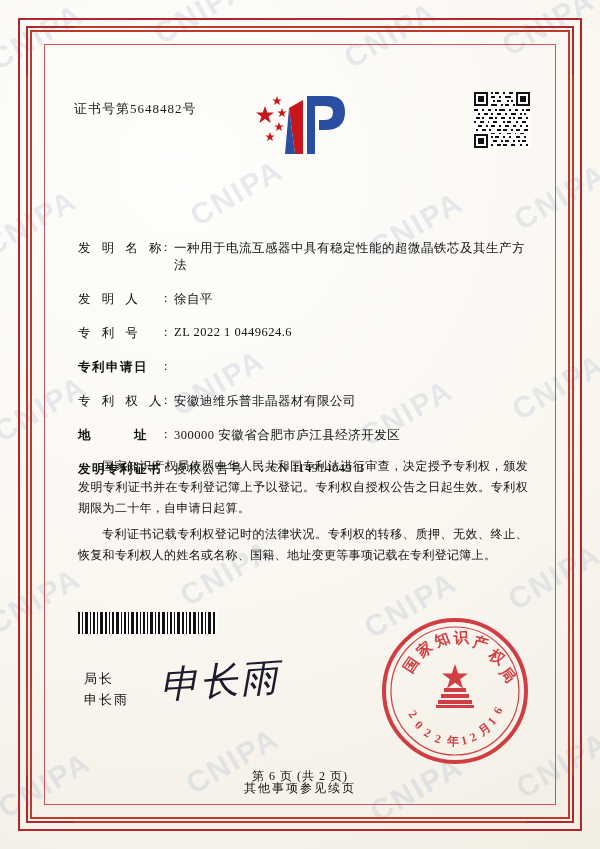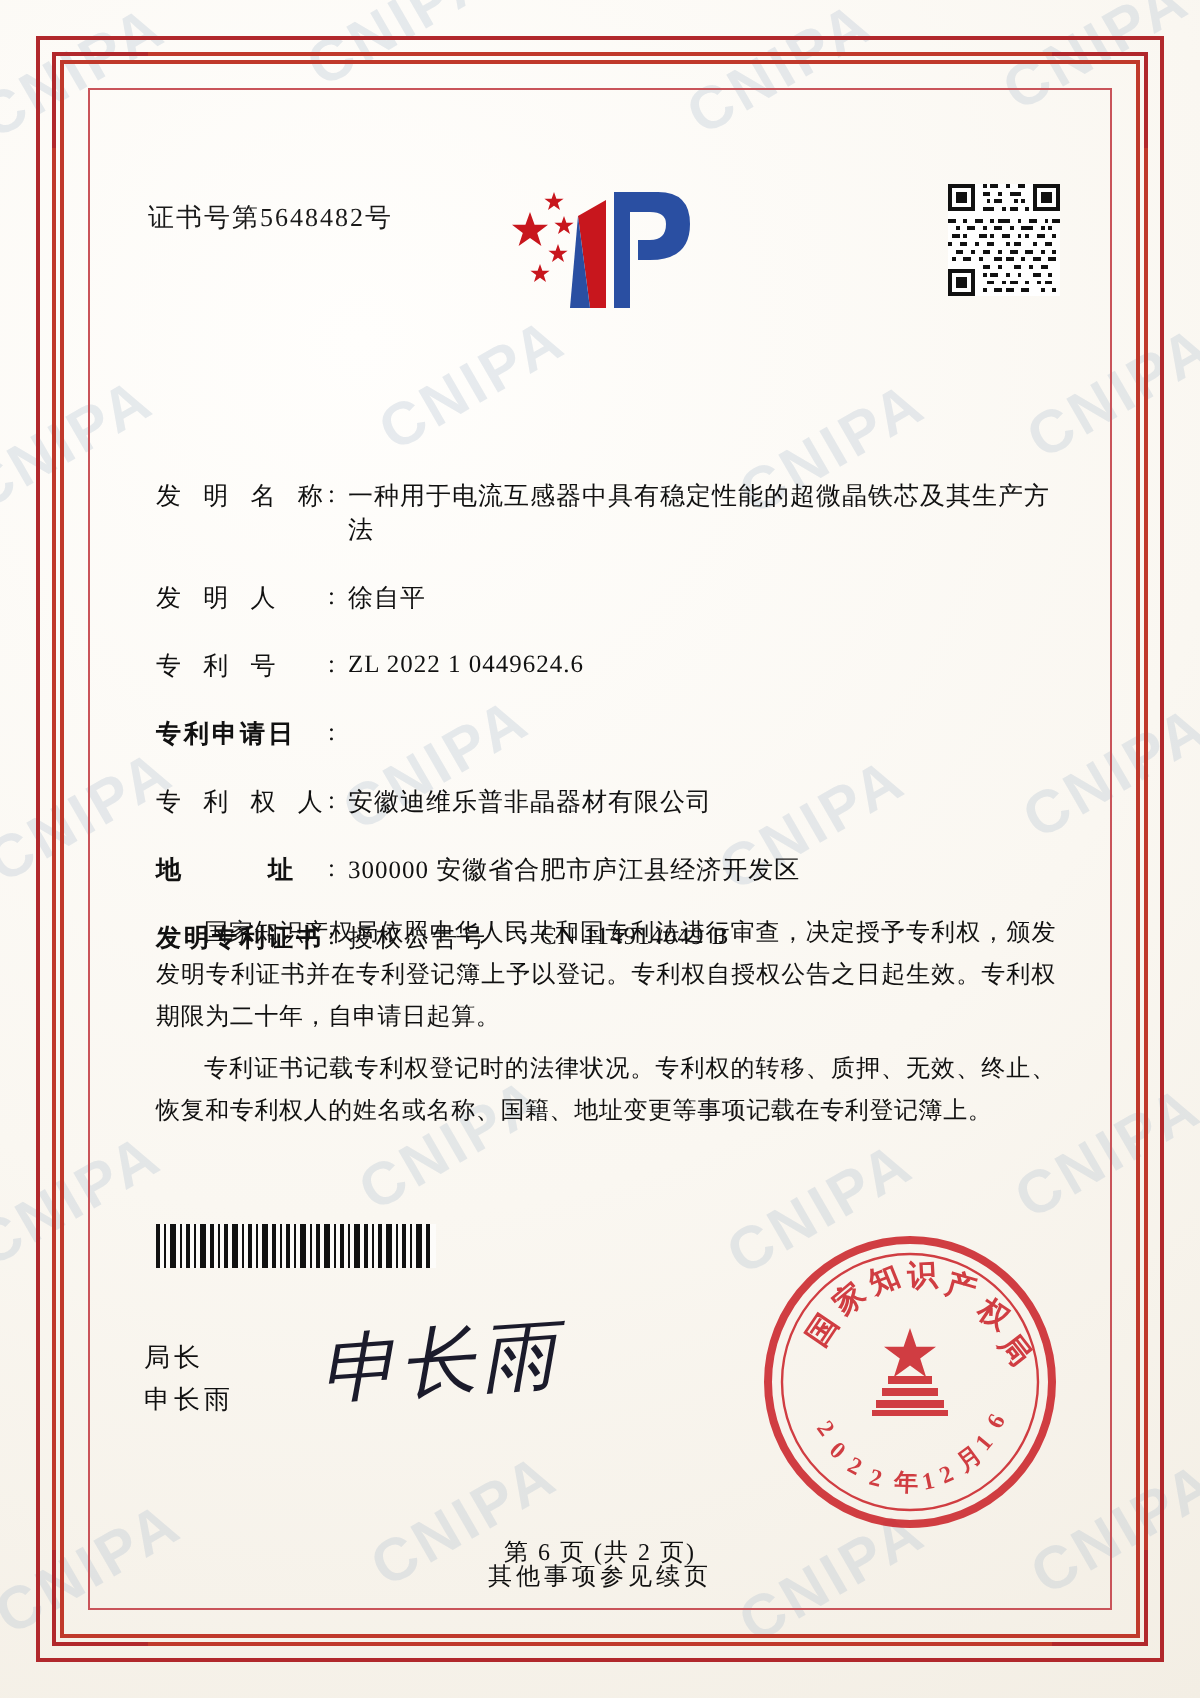--- a/index.html
+++ b/index.html
@@ -108,21 +108,21 @@
   .para.p1{top:400px;}
   .para.p2{top:468px;}
   .indent{display:block;text-indent:24px;}
 
   .barcode{
     position:absolute;left:22px;top:556px;
     width:140px;height:22px;
   }
 
   .sign-block{
-    position:absolute;left:16px;top:612px;
+    position:absolute;left:28px;top:612px;
     font-size:13px;line-height:21px;color:#111;letter-spacing:2px;
   }
   .signature{
     position:absolute;left:104px;top:600px;
     font-size:38px;color:#1b1b2b;
     font-family:"Liberation Serif", serif;
     font-style:italic;
     transform:rotate(-4deg);
     letter-spacing:2px;
     white-space:nowrap;

